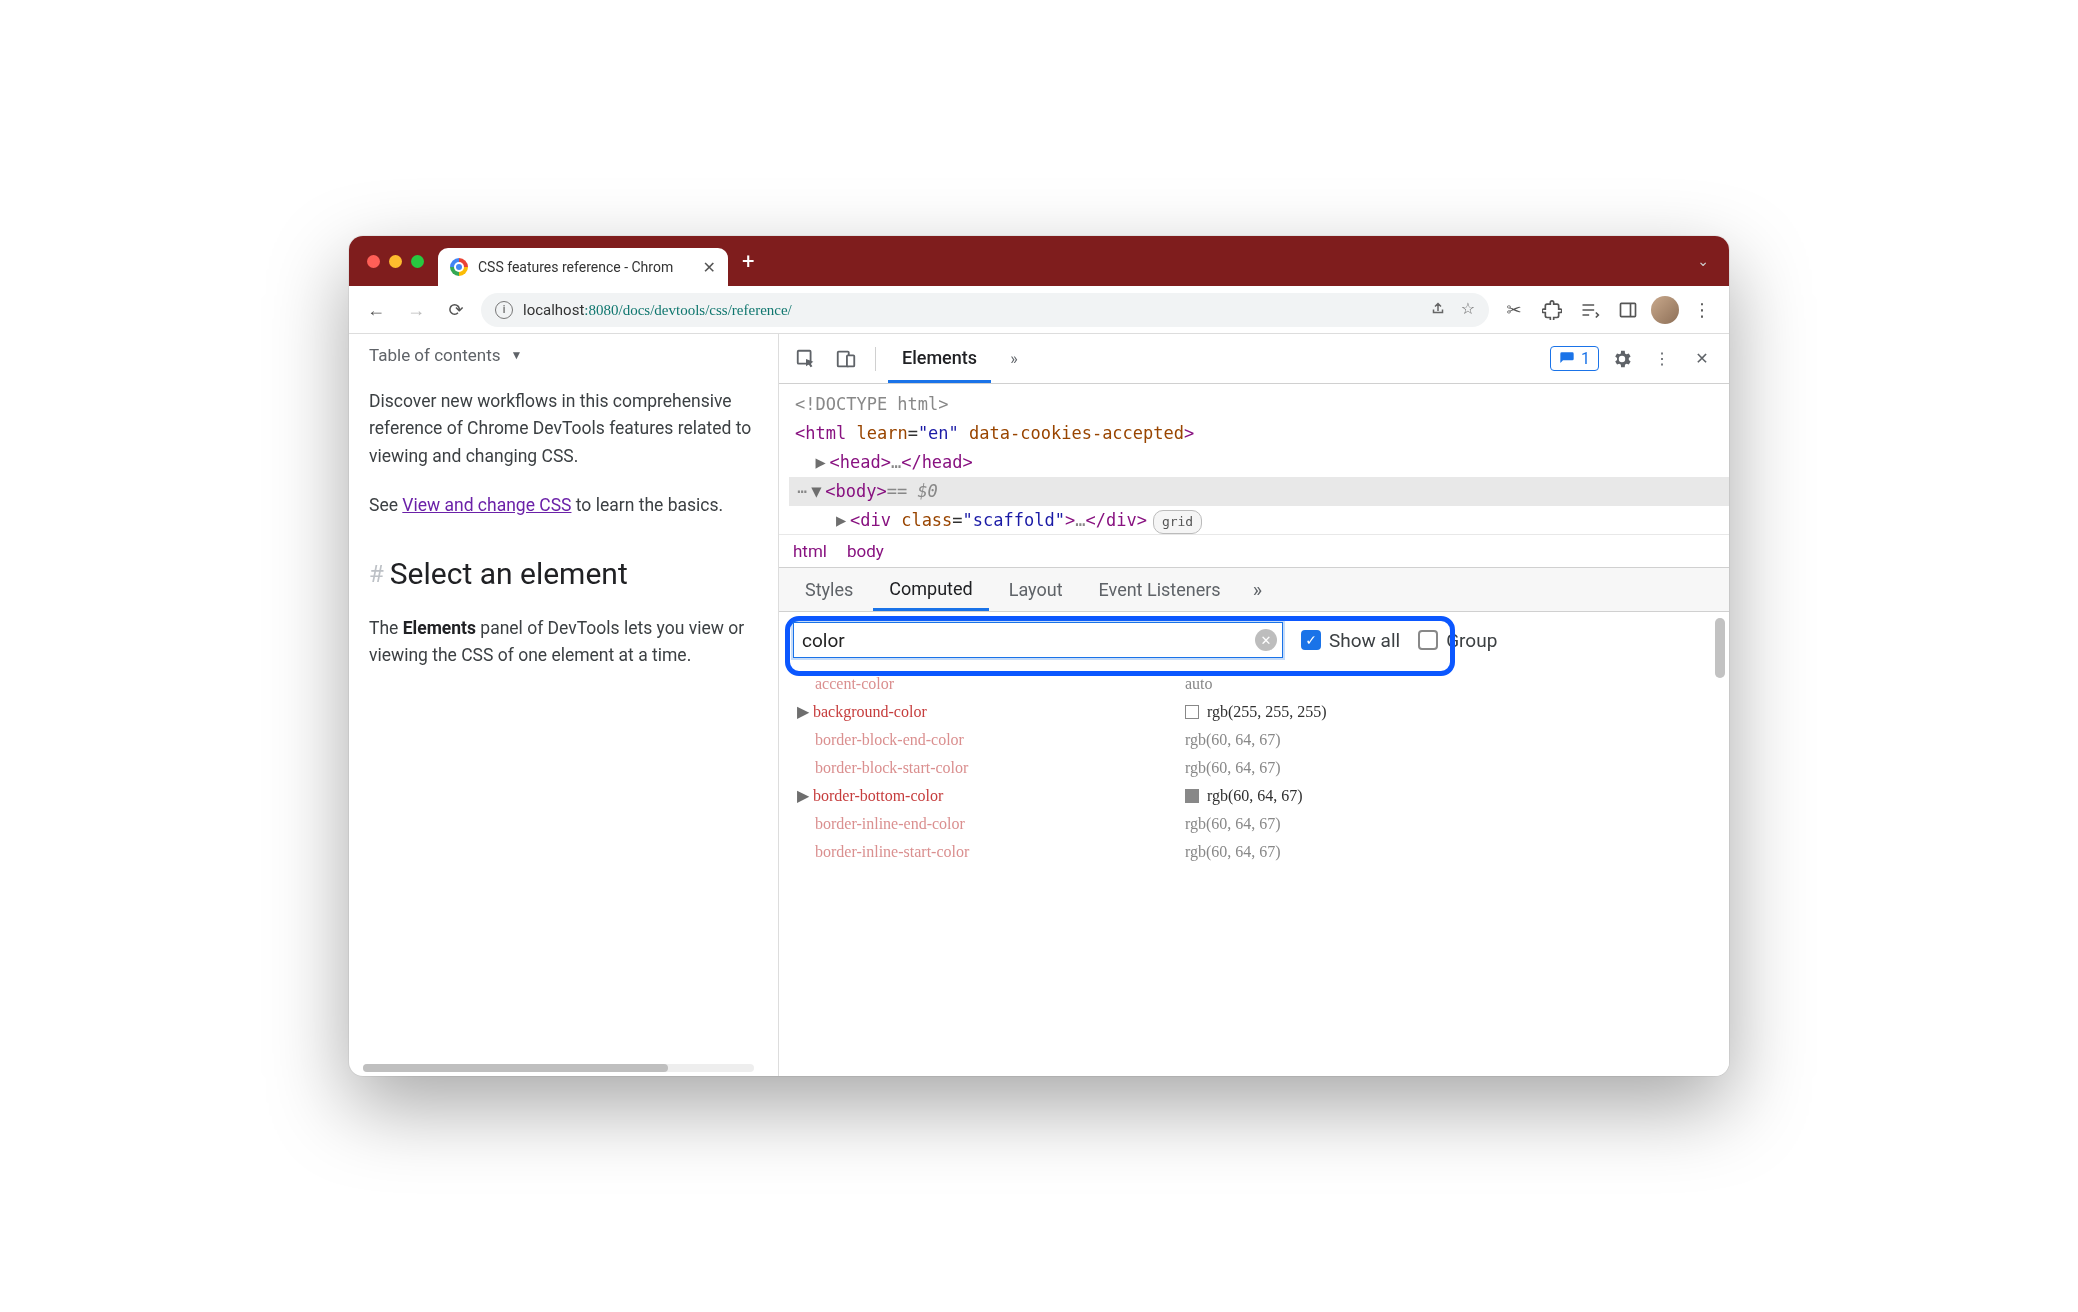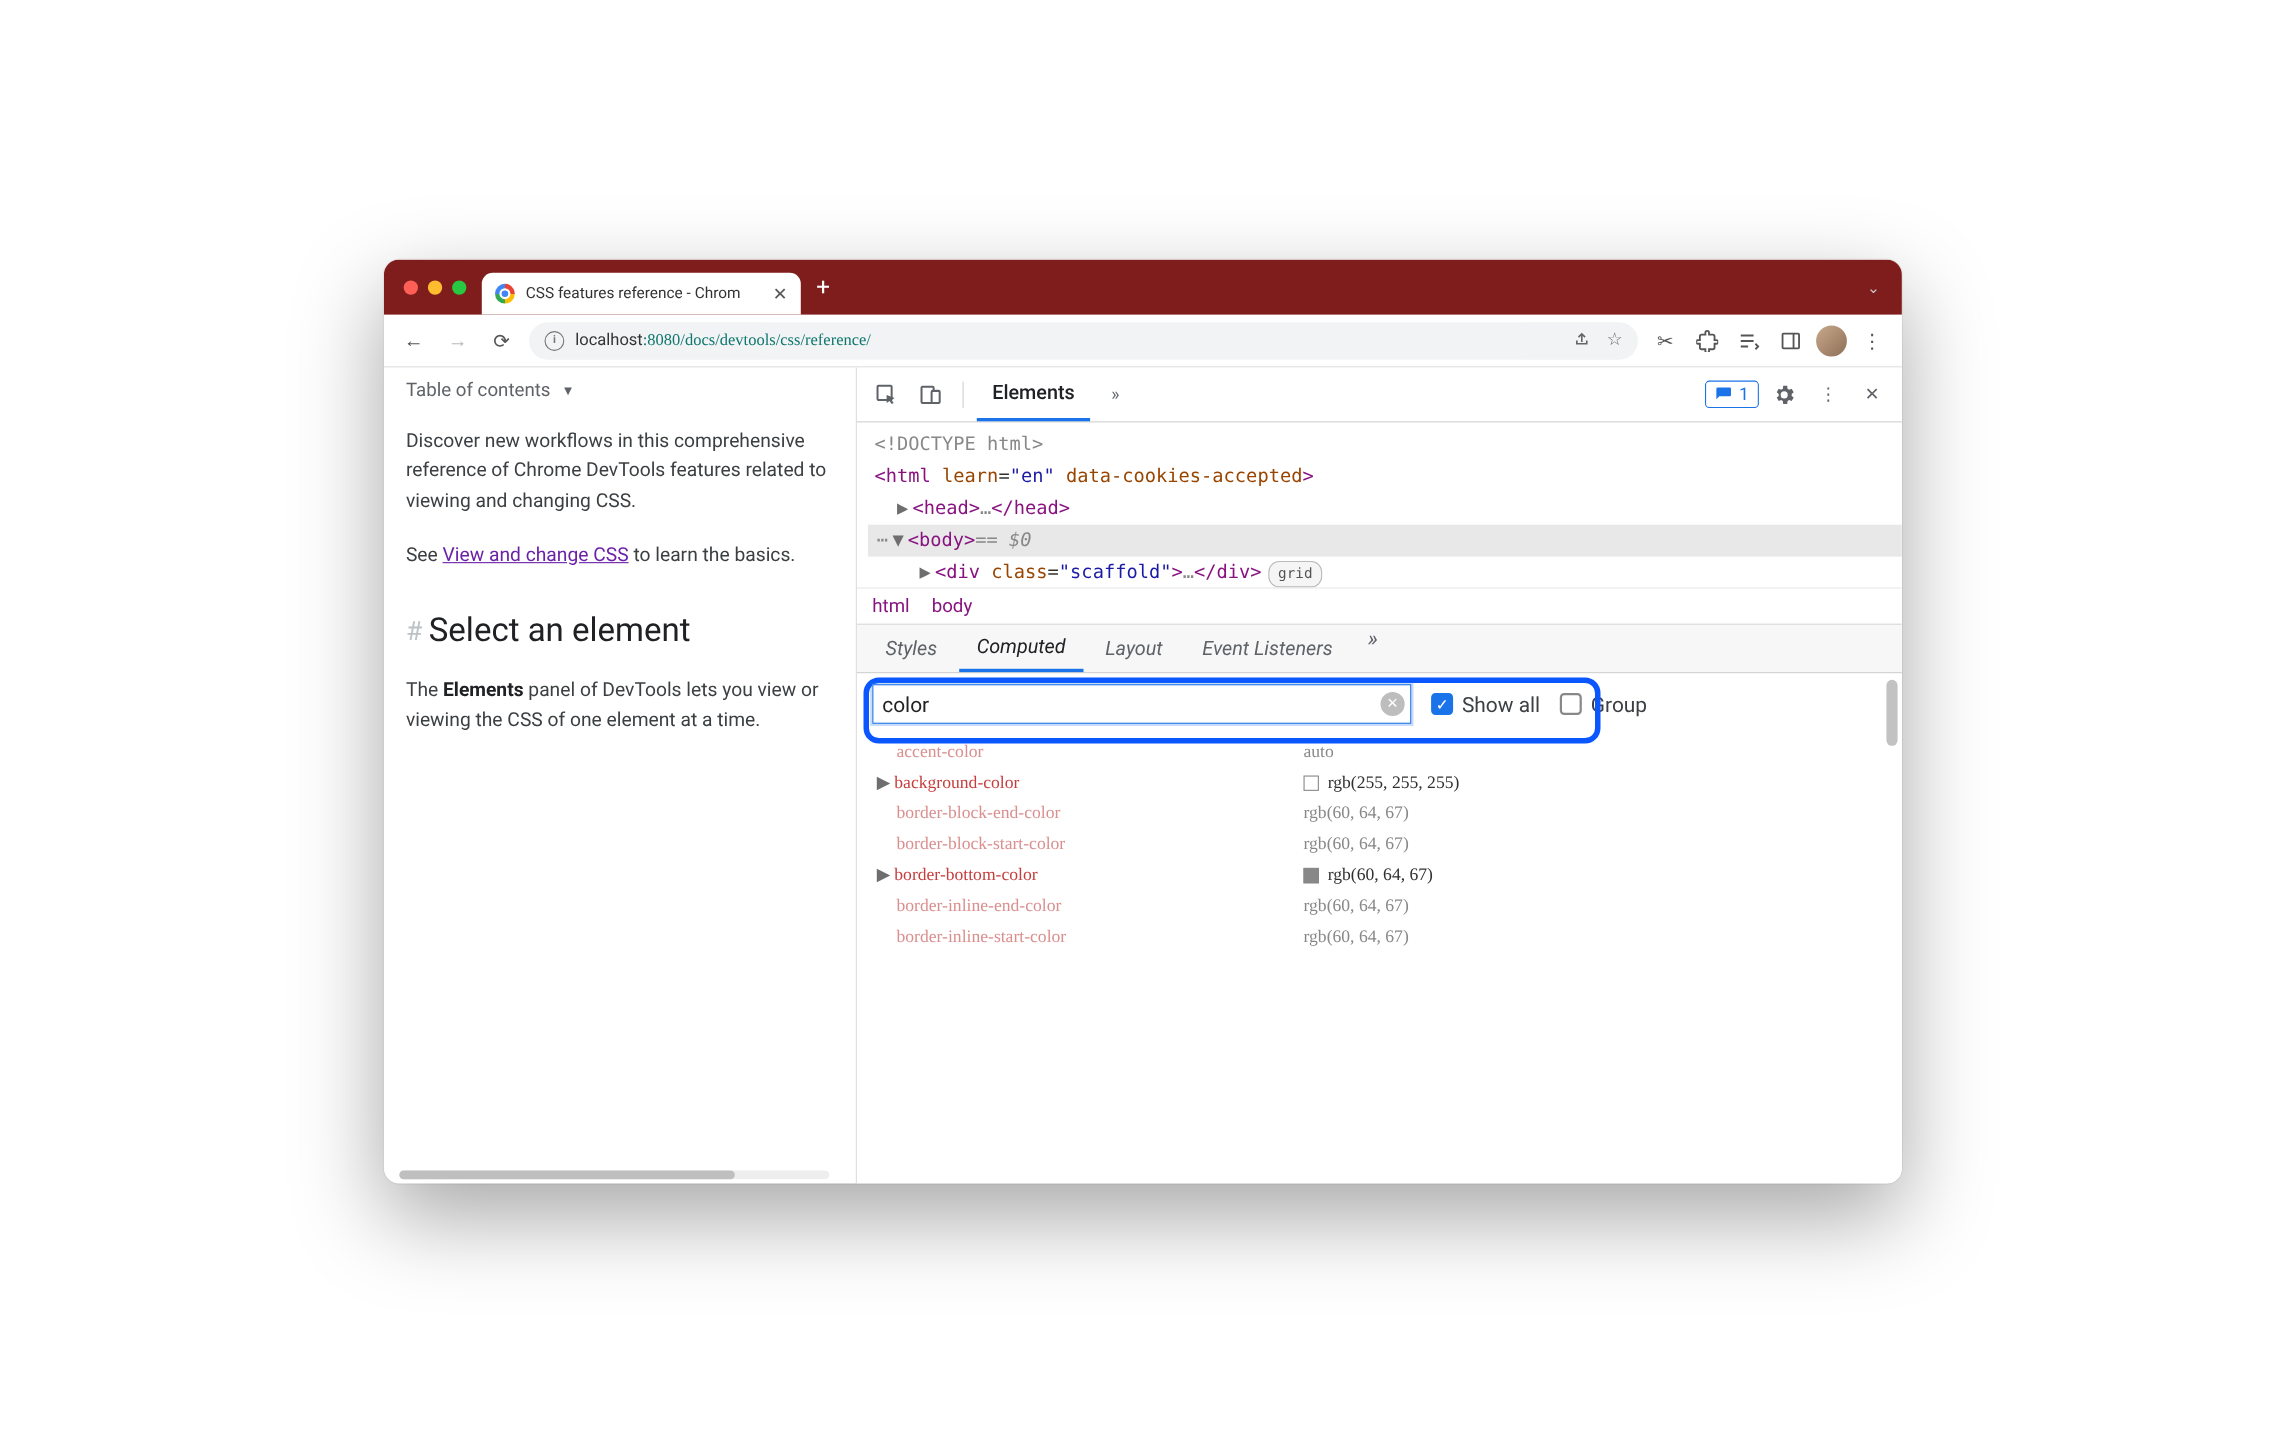--- a/index.html
+++ b/index.html
@@ -139,21 +139,21 @@
   .gray { color:#888; }
   .doctype { color:#888; }
   .selrow { background:#e8e8e8; display:flex; align-items:center;}
   .selrow .dots { color:#888; letter-spacing:2px; padding:0 2px;}
   .sel0 { color:#888; font-style:italic; }
   .tri { color:#6e6e6e; display:inline-block; width:14px;}
   .gridbadge { display:inline-block; border:1px solid #bbb; border-radius:10px; padding:0 8px; font-size:13px; color:#555; background:#f5f5f5; margin-left:6px;}
   
   .crumbs { padding:6px 14px; font-size:17px; color:#881280; border-bottom:1px solid #d0d0d0; display:flex; gap:20px; border-top:1px solid #e8e8e8;align-items:flex-end;}
   
-  .subtabs { height:44px; display:flex; padding:0 10px; gap:4px; border-bottom:1px solid #d0d0d0; background:#f7f7f7;font-style:italic;}
+  .subtabs { height:44px; display:flex; align-items:center; padding:0 10px; gap:4px; border-bottom:1px solid #d0d0d0; background:#f7f7f7;}
   .stab { padding:0 16px; height:100%; display:flex; align-items:center; color:#5f6368; font-size:18px;}
   .stab.active { color:#202124; border-bottom:3px solid #1a73e8;}
   .subtabs .more { margin-left:12px; color:#5f6368; font-size:20px;}
   
   .computed-controls {
     display:flex; align-items:center; padding:10px 14px; gap:18px; position:relative;
   }
   .highlight-box {
     position:absolute;
     left:6px; top:4px;

